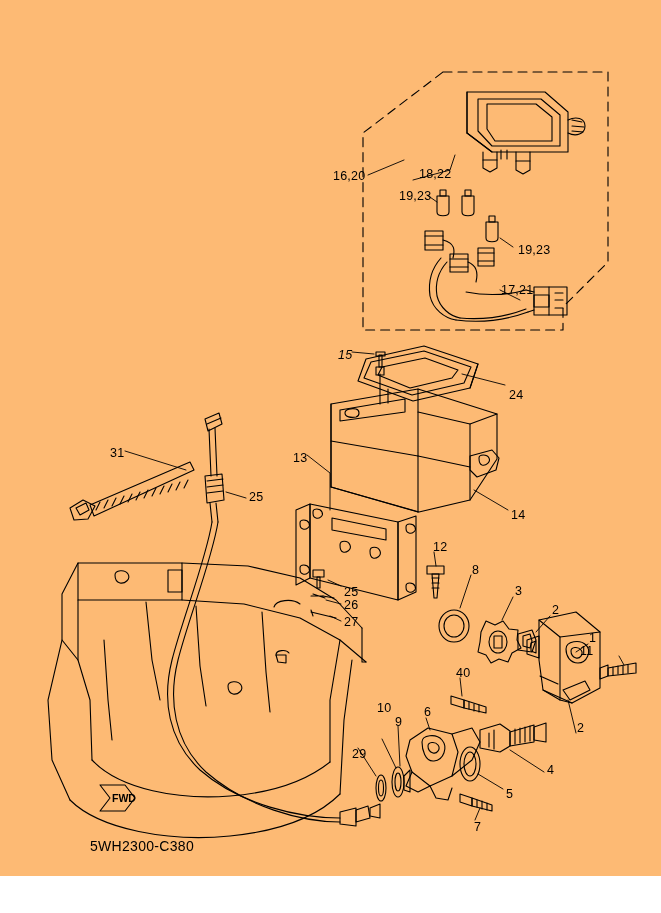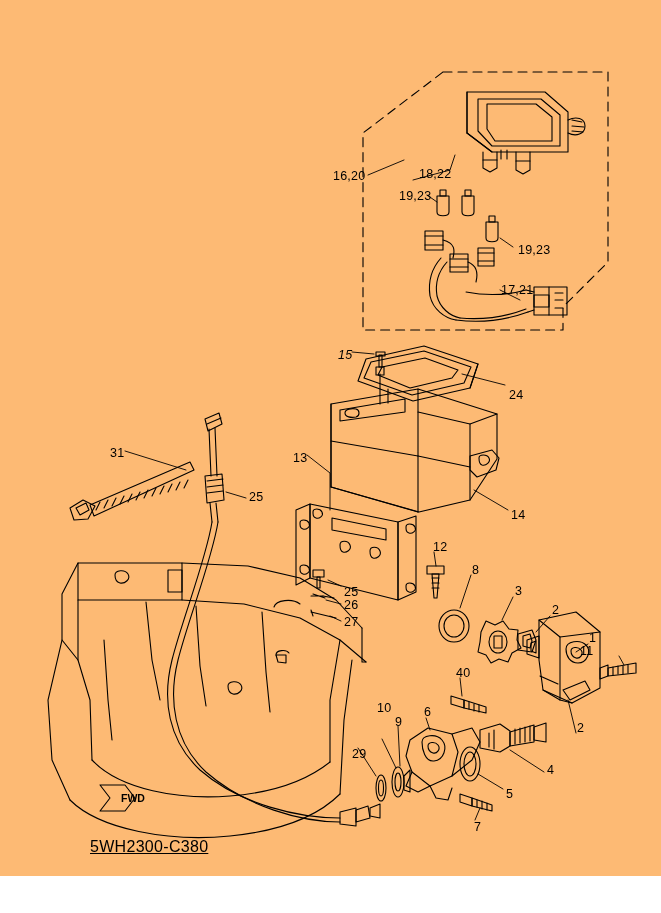--- a/index.html
+++ b/index.html
@@ -28,25 +28,24 @@
     position: absolute;
     font-family: "Liberation Sans", sans-serif;
     font-size: 12.5px;
     color: #000000;
     white-space: nowrap;
     letter-spacing: 0.2px;
   }
   .partcode {
     position: absolute;
     font-family: "Liberation Sans", sans-serif;
-    font-size: 16px;
+    font-size: 14px;
     color: #000000;
     white-space: nowrap;
     letter-spacing: 0.3px;
-    text-decoration: underline;
   }
   .fwd-label {
     position: absolute;
     font-family: "Liberation Sans", sans-serif;
     font-size: 10.5px;
     font-weight: bold;
     color: #000000;
     white-space: nowrap;
   }
 </style>
@@ -348,17 +347,17 @@
   <div class="callout" style="left:456px; top:666px;">40</div>
   <div class="callout" style="left:395px; top:715px;">9</div>
   <div class="callout" style="left:424px; top:705px;">6</div>
   <div class="callout" style="left:577px; top:721px;">2</div>
   <div class="callout" style="left:352px; top:736px;margin-top:11px;">29</div>
   <div class="callout" style="left:377px; top:701px;text-align:center;">10</div>
   <div class="callout" style="left:547px; top:763px;">4</div>
   <div class="callout" style="left:506px; top:787px;">5</div>
   <div class="callout" style="left:474px; top:820px;">7</div>
 
-  <div class="fwd-label" style="left:121px; top:792px;text-align:center;">FWD</div>
+  <div class="fwd-label" style="left:112px; top:792px;text-align:center;">FWD</div>
 
   <div class="partcode" style="left:90px; top:838px;">5WH2300-C380</div>
 
 </div>
 
 </body></html>

